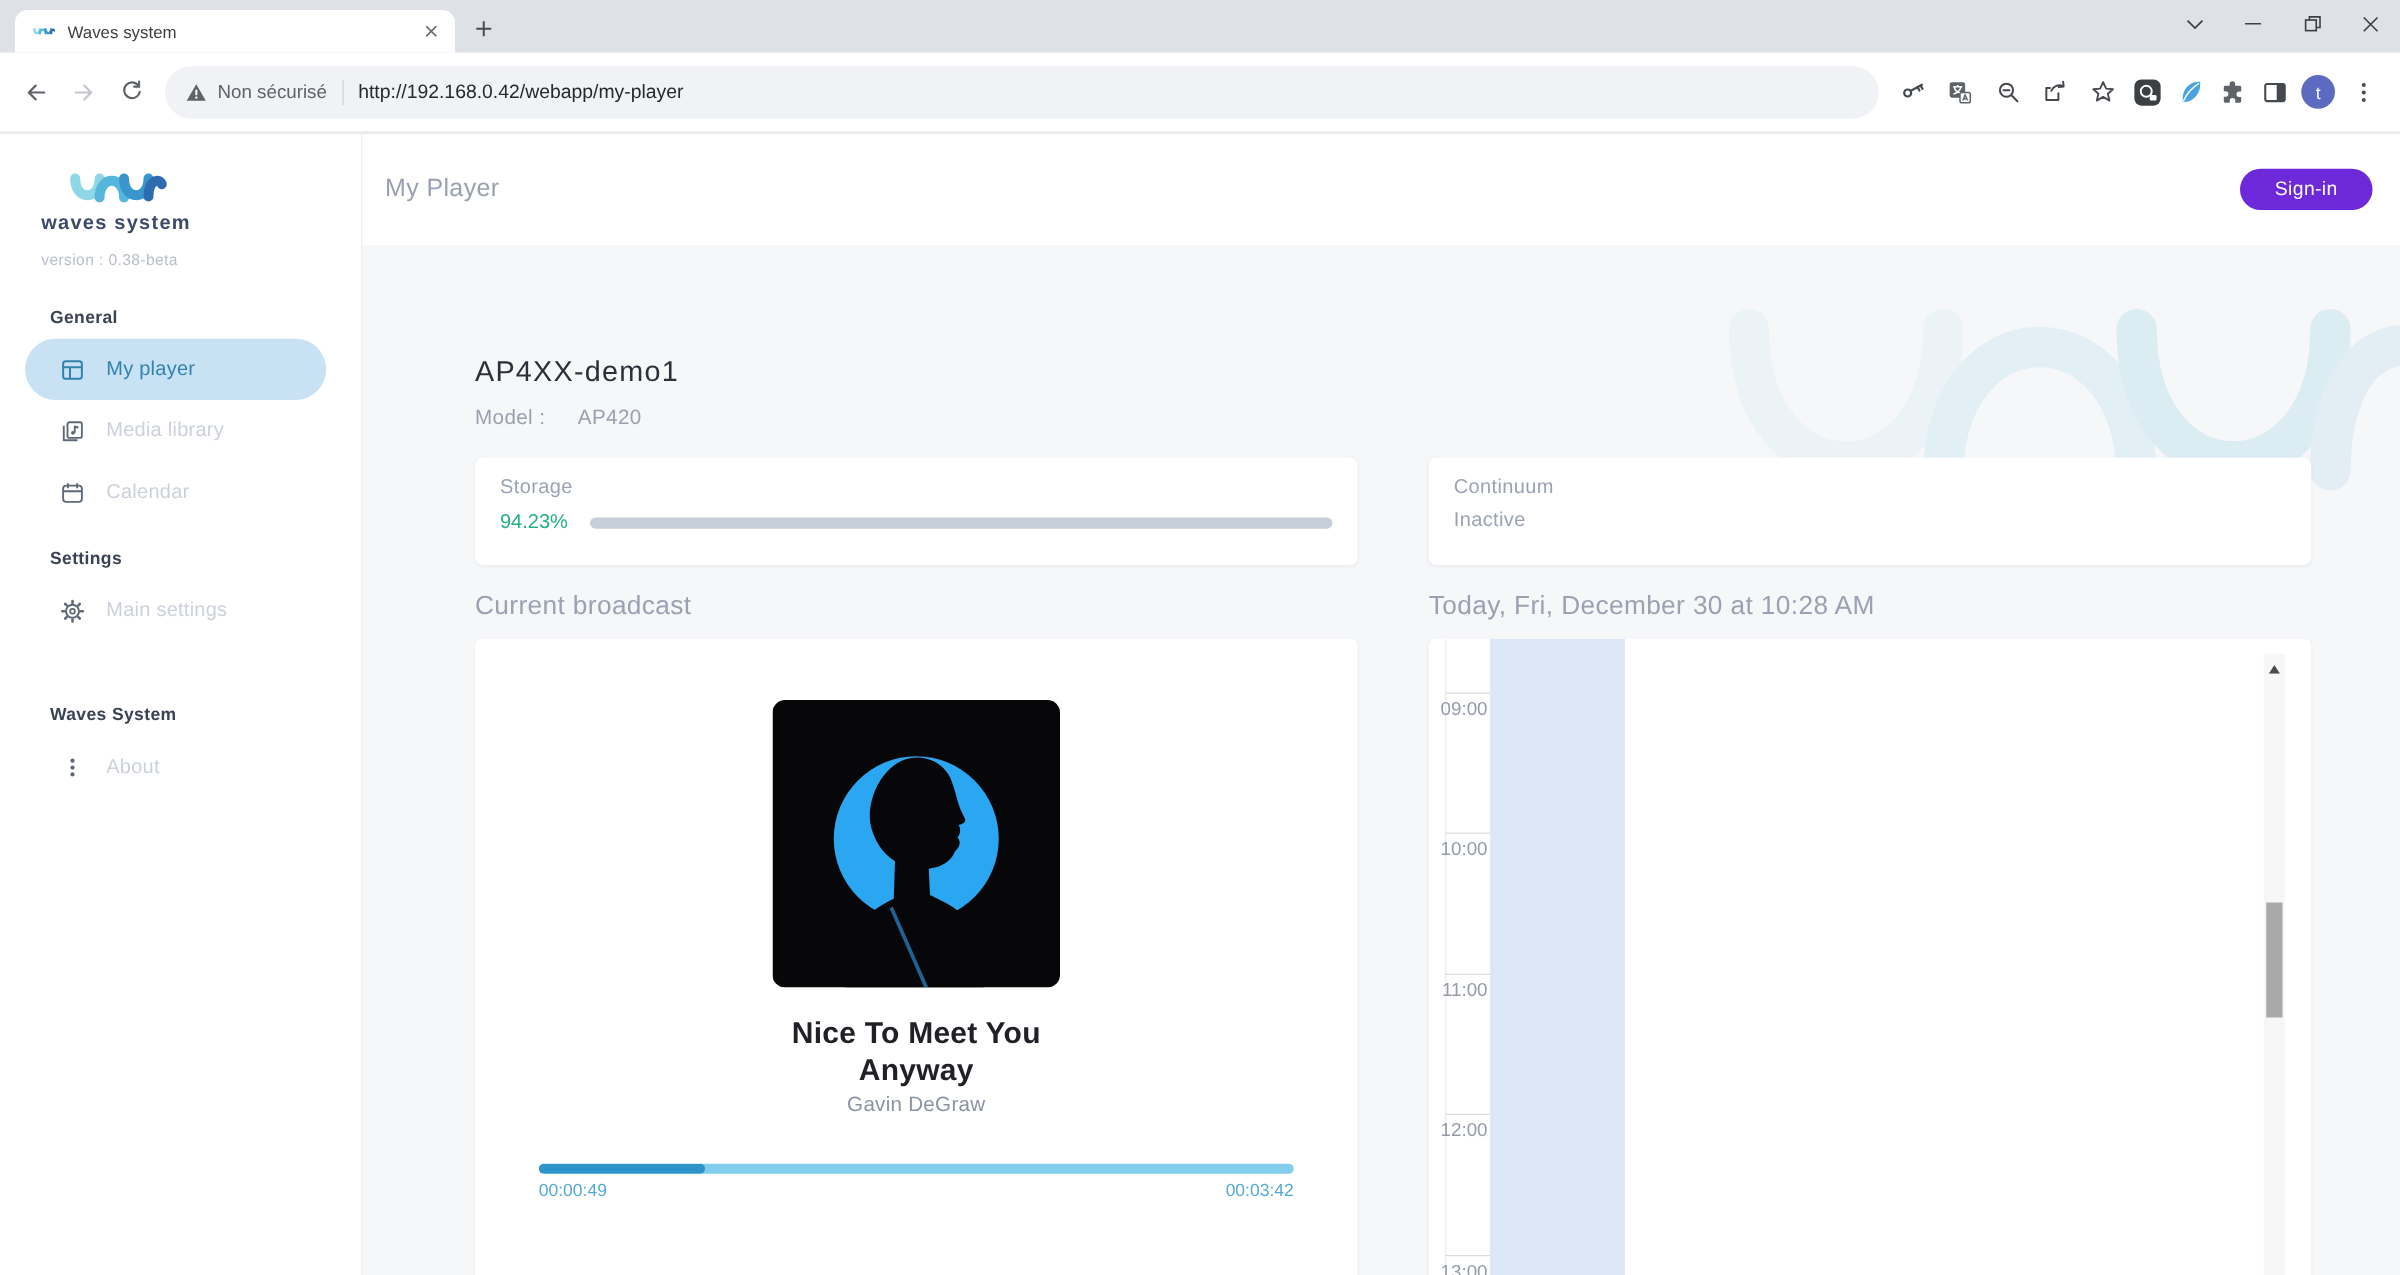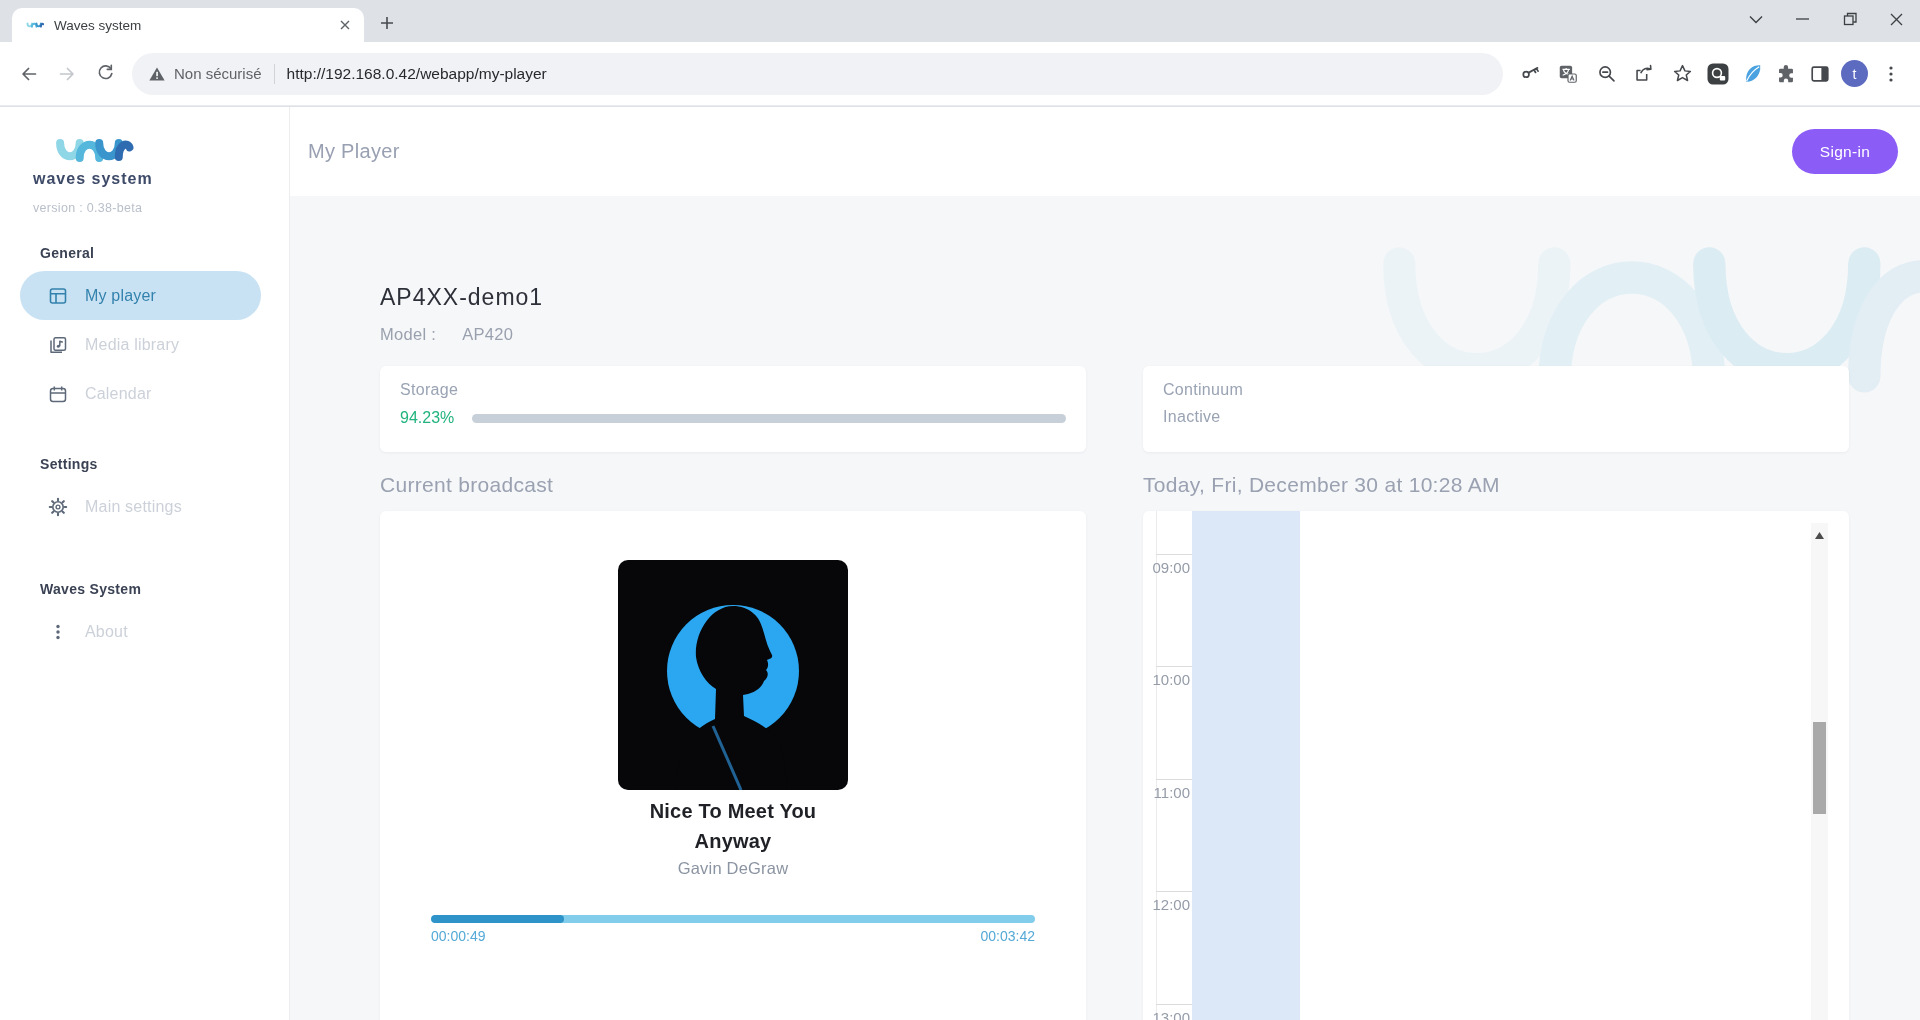--- a/index.html
+++ b/index.html
@@ -25,31 +25,31 @@
   .avatar { width:27px; height:27px; border-radius:50%; background:#5c6bc0; color:#fff; font-size:14px;
             display:flex; align-items:center; justify-content:center; cursor:pointer; flex:none; margin:0 4px; }
 
   
   .page { position:absolute; left:0; top:107px; right:0; bottom:0; background:#f6f7f9; }
   .sidebar { position:absolute; left:0; top:0; bottom:0; width:290px; background:#fff; border-right:1px solid #ededf0; }
   .logo-waves { margin:27px 0 0 50px; display:block; }
   .logo-text { margin:4px 0 0 33px; font-size:16px; font-weight:bold; color:#3d4a68; letter-spacing:1px; }
   .version { margin:13px 0 0 33px; font-size:12.5px; color:#b9bfca; letter-spacing:.3px; }
   .section-label { margin:30px 0 10px 40px; font-size:14px; font-weight:bold; color:#3a4254; letter-spacing:.3px; }
-  .section-label.sl2 { margin-top:38px; }
+  .section-label.sl2 { margin-top:20px; }
   .section-label.sl3 { margin-top:50px; }
   .nav-item { height:49px; display:flex; align-items:center; gap:17px; margin:0 28px 0 20px; padding-left:28px;
               border-radius:25px; font-size:16px; color:#ccd1d9; cursor:pointer; letter-spacing:.2px; }
   .nav-item svg { flex:none; }
   .nav-item.active { background:#c9e2f3; color:#3382ad; }
 
   .main { position:absolute; left:290px; top:0; right:0; bottom:0; overflow:hidden; }
   .topbar { height:89px; background:#fff; display:flex; align-items:center; justify-content:space-between; padding:0 22px 0 18px; position:relative; z-index:2; }
   .topbar-title { font-size:20px; color:#99a0b2; letter-spacing:.3px; }
-  .signin-btn { width:106px; height:45px; border:none; border-radius:23px; background:#8b5cf6; color:#fff; font-size:15.5px;
+  .signin-btn { width:106px; height:33px; border:none; border-radius:23px; background:#6d28d9; color:#fff; font-size:15.5px;
                 font-family:inherit; cursor:pointer; letter-spacing:.3px; }
   .watermark { position:absolute; top:86px; right:-50px; width:620px; opacity:.5; pointer-events:none; z-index:1; }
 
   .content { position:relative; z-index:1; padding:88px 71px 0 90px; }
   .device-name { font-size:23px; font-weight:normal; color:#2e3039; letter-spacing:1px; }
   .model-row { margin-top:14px; font-size:16.5px; color:#9aa1ae; letter-spacing:.3px; }
   .model-row .model-value { margin-left:26px; }
 
   .grid2 { display:grid; grid-template-columns:1fr 1fr; gap:57px; }
   .cards-row { margin-top:22px; }
@@ -61,21 +61,21 @@
   .storage-fill { height:100%; border-radius:5px; background:#22b37e; }
   .card-status { margin-top:9px; font-size:16px; color:#99a3b3; letter-spacing:.3px; }
 
   .labels-row { margin-top:21px; font-size:21px; color:#9aa1b1; letter-spacing:.3px; }
   .panels-row { margin-top:14px; }
   .panel { background:#fff; border-radius:6px; box-shadow:0 1px 3px rgba(35,45,65,.06); height:560px; }
 
   
   .broadcast { text-align:center; padding-top:49px; }
   .album { width:230px; height:230px; margin:0 auto; display:block; }
-  .track-title { margin-top:6px; font-size:20px; font-weight:bold; color:#1f2126; line-height:30px; letter-spacing:.2px; }
+  .track-title { margin-top:22px; font-size:24px; font-weight:bold; color:#1f2126; line-height:30px; letter-spacing:.2px; }
   .track-artist { margin-top:3px; font-size:16.5px; color:#8b94a2; letter-spacing:.2px; }
   .progress-wrap { width:604px; margin:37px auto 0; }
   .progress-track { height:8px; border-radius:4px; background:#82cdec; overflow:hidden; cursor:pointer; }
   .progress-fill { height:100%; border-radius:4px; background:#2e93c9; }
   .times-row { display:flex; justify-content:space-between; margin-top:5px; font-size:14px; color:#54a9d6; }
   .playing-link { margin-top:11px; font-size:18.5px; color:#3e9bce; cursor:pointer; letter-spacing:.2px; }
 
   
   .calendar { position:relative; overflow:hidden; }
   .cal-vline { position:absolute; left:13px; top:0; bottom:0; border-left:1px solid #ebebeb; }

